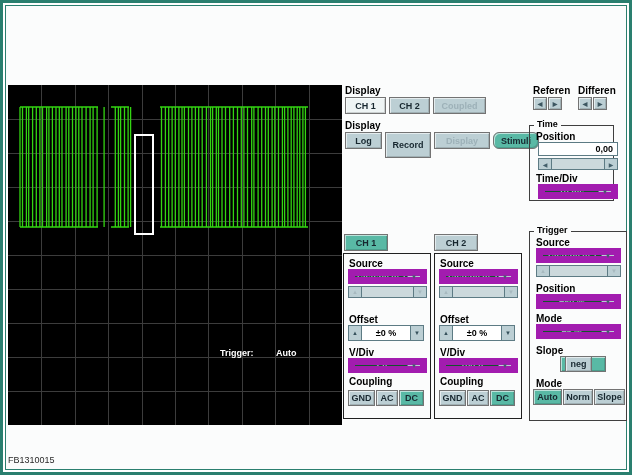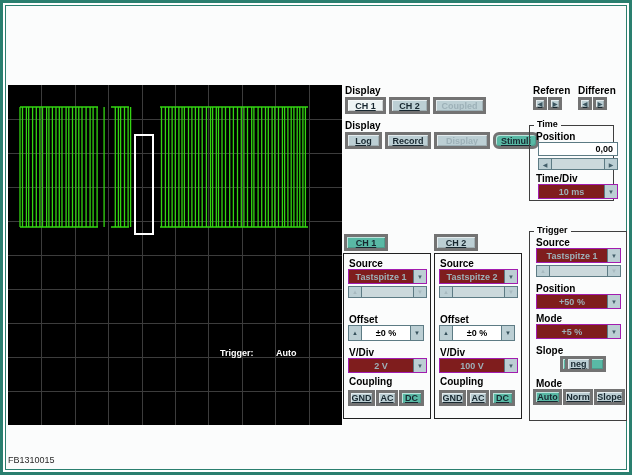--- a/index.html
+++ b/index.html
@@ -4,28 +4,28 @@
 <style>
   * { margin:0; padding:0; box-sizing:border-box; }
   html,body { width:632px; height:475px; font-family:"Liberation Sans",sans-serif; background:#ffffff; }
   #app { position:relative; width:632px; height:475px; background:#fbfcfc;
          border:3px solid #2a7f6f;
          box-shadow: inset 0 0 0 2px #ffffff, inset 0 0 0 3px #2a7f6f;
          overflow:hidden; }
   .lbl { position:absolute; font-size:10px; font-weight:bold; color:#000; white-space:nowrap; }
   .btn { position:absolute; display:flex; align-items:center; justify-content:center;
          font-size:9px; font-weight:bold; color:#17272f; background:#bccfd4;
-         border:3px solid #737373;
+         border:1px solid #737373;
          box-shadow: inset 1px 1px 0 rgba(255,255,255,.6), inset -1px -1px 0 rgba(0,0,0,.15);
-         cursor:default; white-space:nowrap;text-decoration:underline; }
+         cursor:default; white-space:nowrap; }
   .btn.disabled { color:#9db1b8; }
   .btn.teal { background:#59b9a5; }
   .btn.pressed { background:#eef4f4; }
   .btn .ico { font-size:6px; color:#3c5660; }
-  .dd { position:absolute; display:flex; border:1px solid #a21caf; background:#7f1d1d; }
+  .dd { position:absolute; display:flex; border:7px solid #a21caf; background:#14532d; }
   .dd .txt { flex:1; display:flex; align-items:center; justify-content:center;
              font-size:9px; font-weight:bold; color:#9db1b8; overflow:hidden; white-space:nowrap; }
   .dd .arr { width:13px; display:flex; align-items:center; justify-content:center;
              font-size:6px; color:#44606b; background:#bccfd4; border-left:1px solid #5d7b84; }
   .ctrl { position:absolute; display:flex; border:1px solid #5d7b84; background:#ccd9dc; }
   .ctrl .end { width:13px; display:flex; align-items:center; justify-content:center;
                font-size:6px; color:#44606b; background:#bccfd4; }
   .ctrl .end.left { border-right:1px solid #5d7b84; }
   .ctrl .end.right { border-left:1px solid #5d7b84; }
   .ctrl .track { flex:1; }
@@ -62,21 +62,21 @@
     <span id="trig-value" style="left:268px;top:263px">Auto</span>
   </div>
 
   <span class="lbl" style="left:342px;top:82px">Display</span>
   <div class="btn pressed" style="left:342px;top:94px;width:41px;height:17px">CH 1</div>
   <div class="btn" style="left:386px;top:94px;width:41px;height:17px">CH 2</div>
   <div class="btn disabled" style="left:430px;top:94px;width:53px;height:17px">Coupled</div>
 
   <span class="lbl" style="left:342px;top:117px">Display</span>
   <div class="btn" style="left:342px;top:129px;width:37px;height:17px">Log</div>
-  <div class="btn" style="left:382px;top:129px;width:46px;height:17px">Record</div>
+  <div class="btn" style="left:382px;top:129px;width:46px;height:26px">Record</div>
   <div class="btn disabled" style="left:431px;top:129px;width:56px;height:17px">Display</div>
   <div class="btn teal" style="left: 490px; top: 129px; width: 46px; height: 17px; background: rgb(89, 185, 165); border-radius: 6px;">Stimuli</div>
 
   <span class="lbl" style="left:530px;top:82px">Referen</span>
   <div class="btn" style="left:530px;top:94px;width:14px;height:13px">
       <span class="ico">◀</span>
     </div>
   <div class="btn" style="left:545px;top:94px;width:14px;height:13px">
       <span class="ico">▶</span>
     </div>

